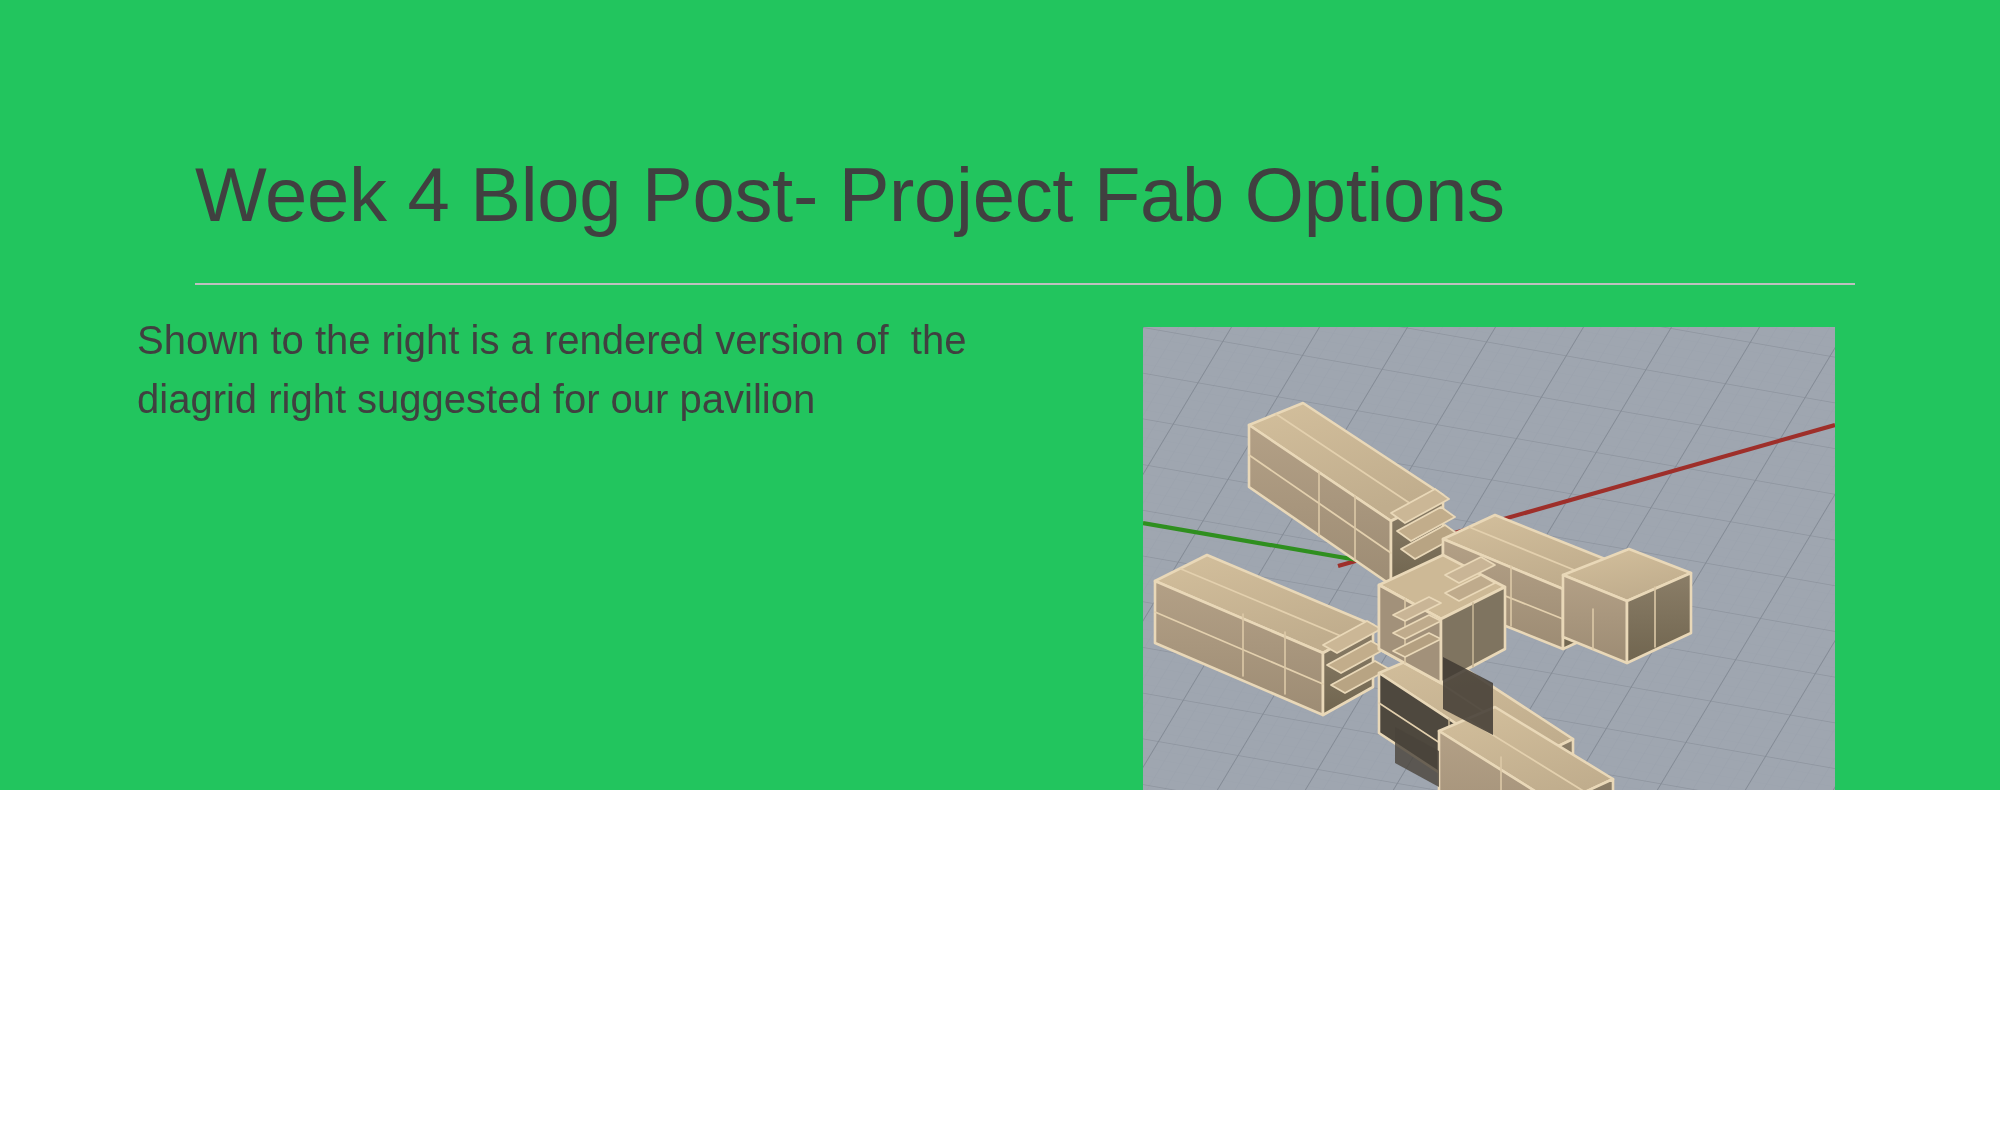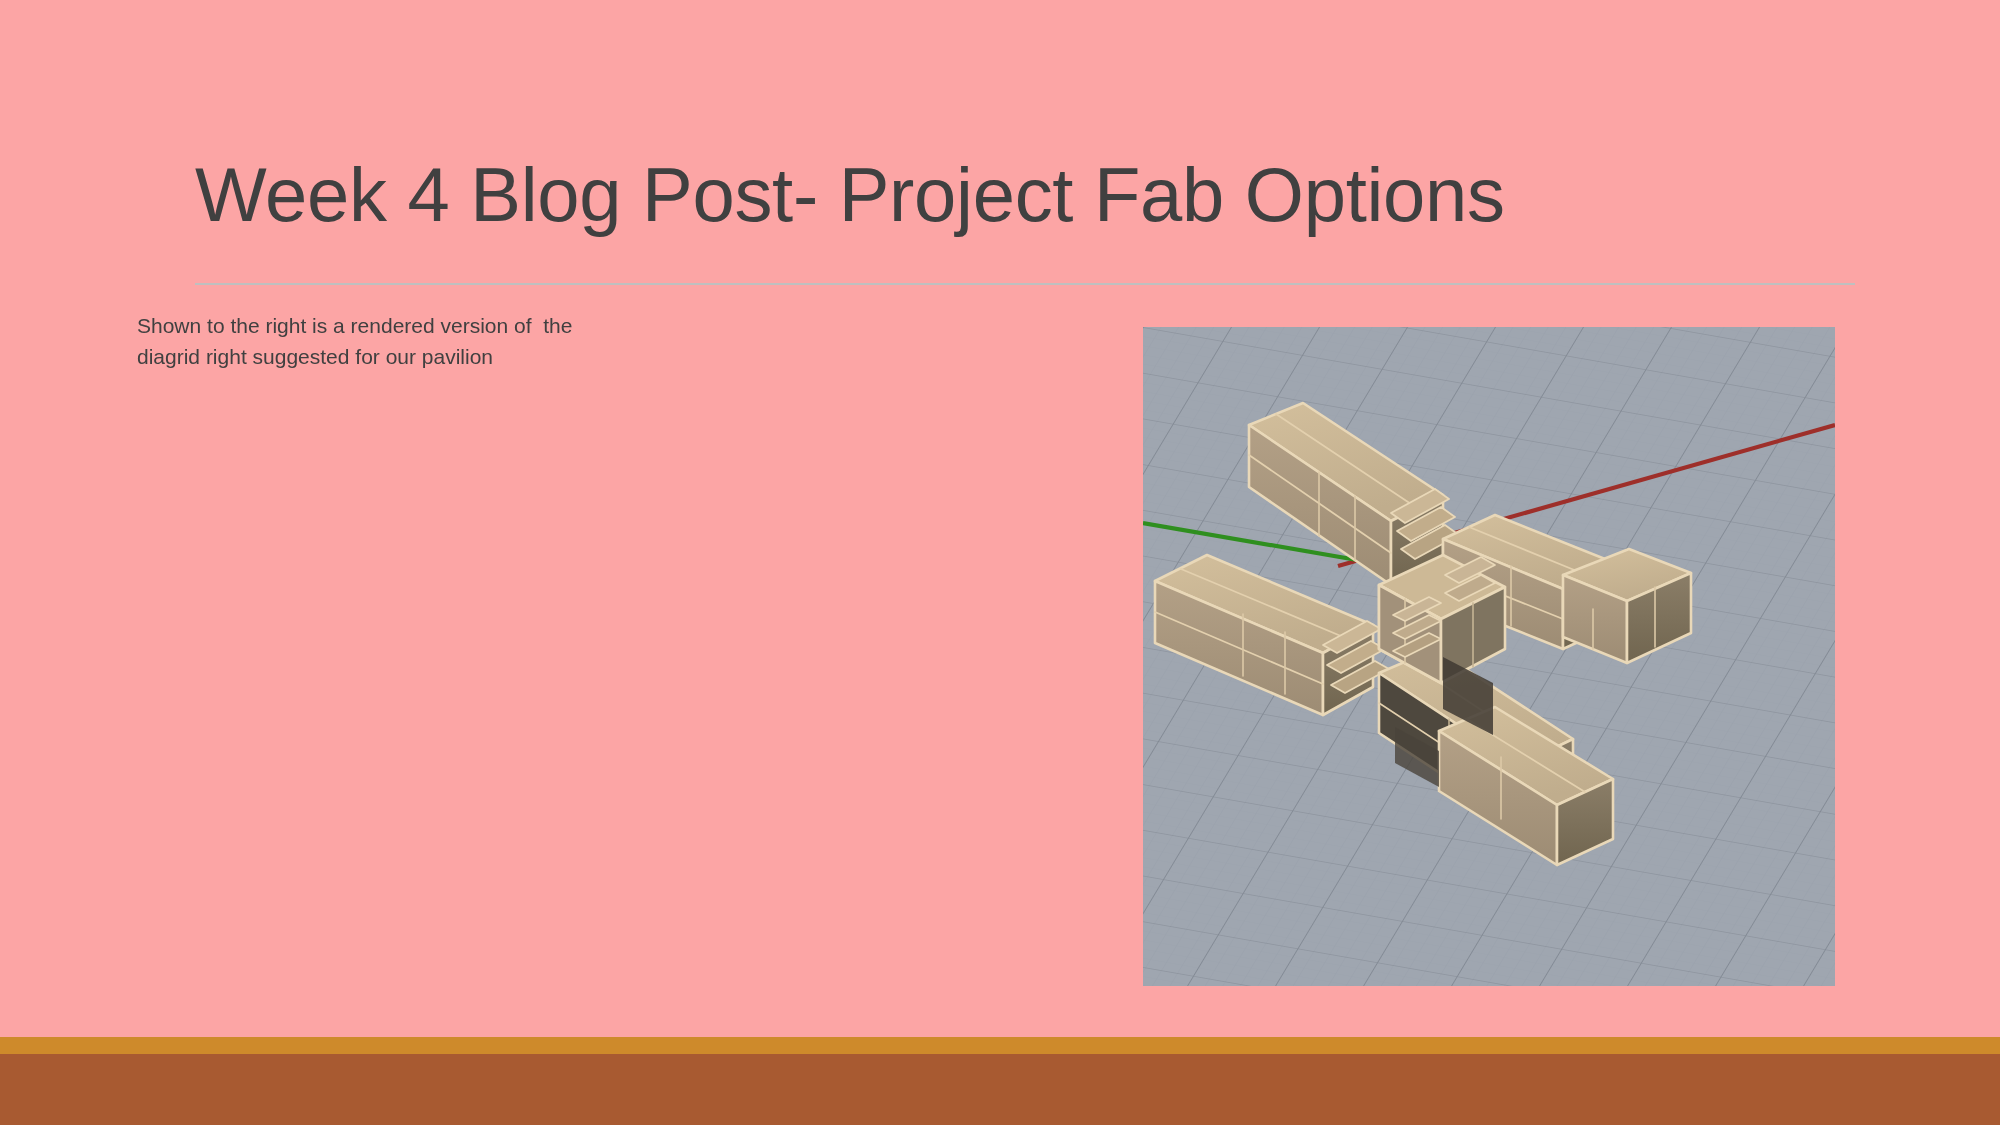--- a/index.html
+++ b/index.html
@@ -11,22 +11,22 @@
   body {
     width: 2000px;
     height: 1125px;
     overflow: hidden;
     font-family: "Liberation Sans", sans-serif;
   }
 
   #slide {
     position: relative;
     width: 2000px;
-    height: 1125px;
-    background: #fca5a5;
+    height: 790px;
+    background: #22c55e;
     overflow: hidden;
   }
 
   
   #title-block {
     position: absolute;
     left: 195px;
     top: 152px;
     width: 1660px;
   }
@@ -48,21 +48,21 @@
     background: #bfbfbf;
   }
 
   
   #body-text {
     position: absolute;
     left: 137px;
     top: 311px;
     width: 860px;
     font-family: "Liberation Sans", sans-serif;
-    font-size: 21px;
+    font-size: 40px;
     font-weight: 400;
     line-height: 1.47;
     color: #404040;
   }
   #body-text .body-line {
     display: block;
     white-space: pre;
   }
 
   

